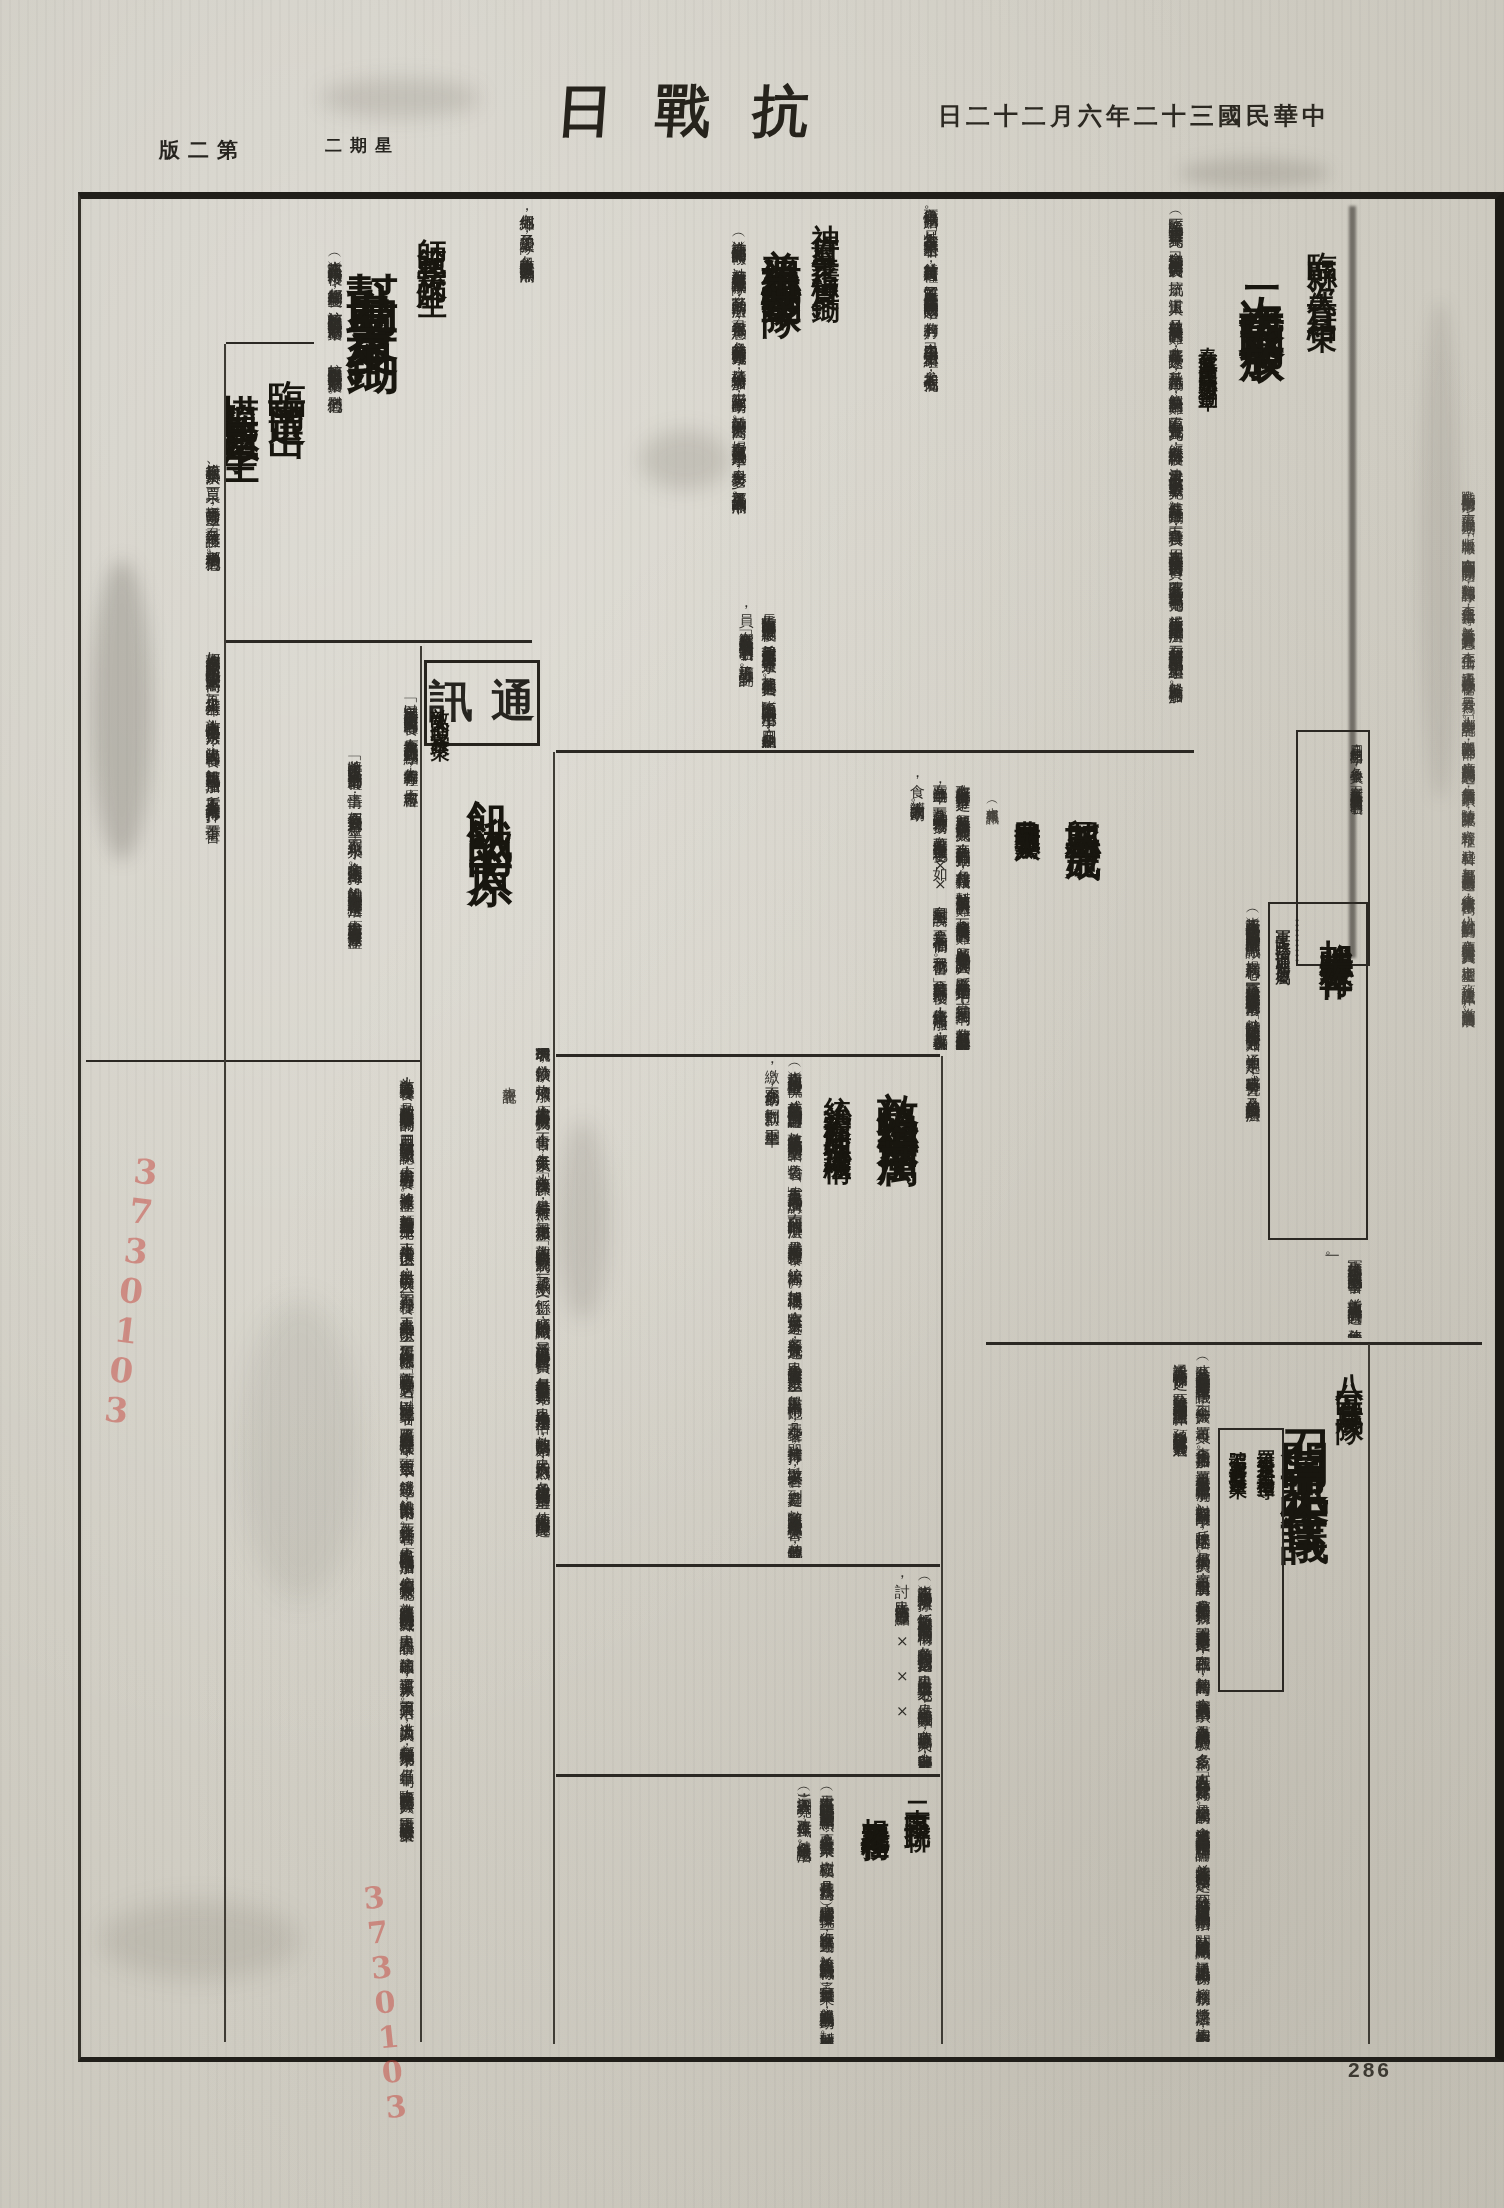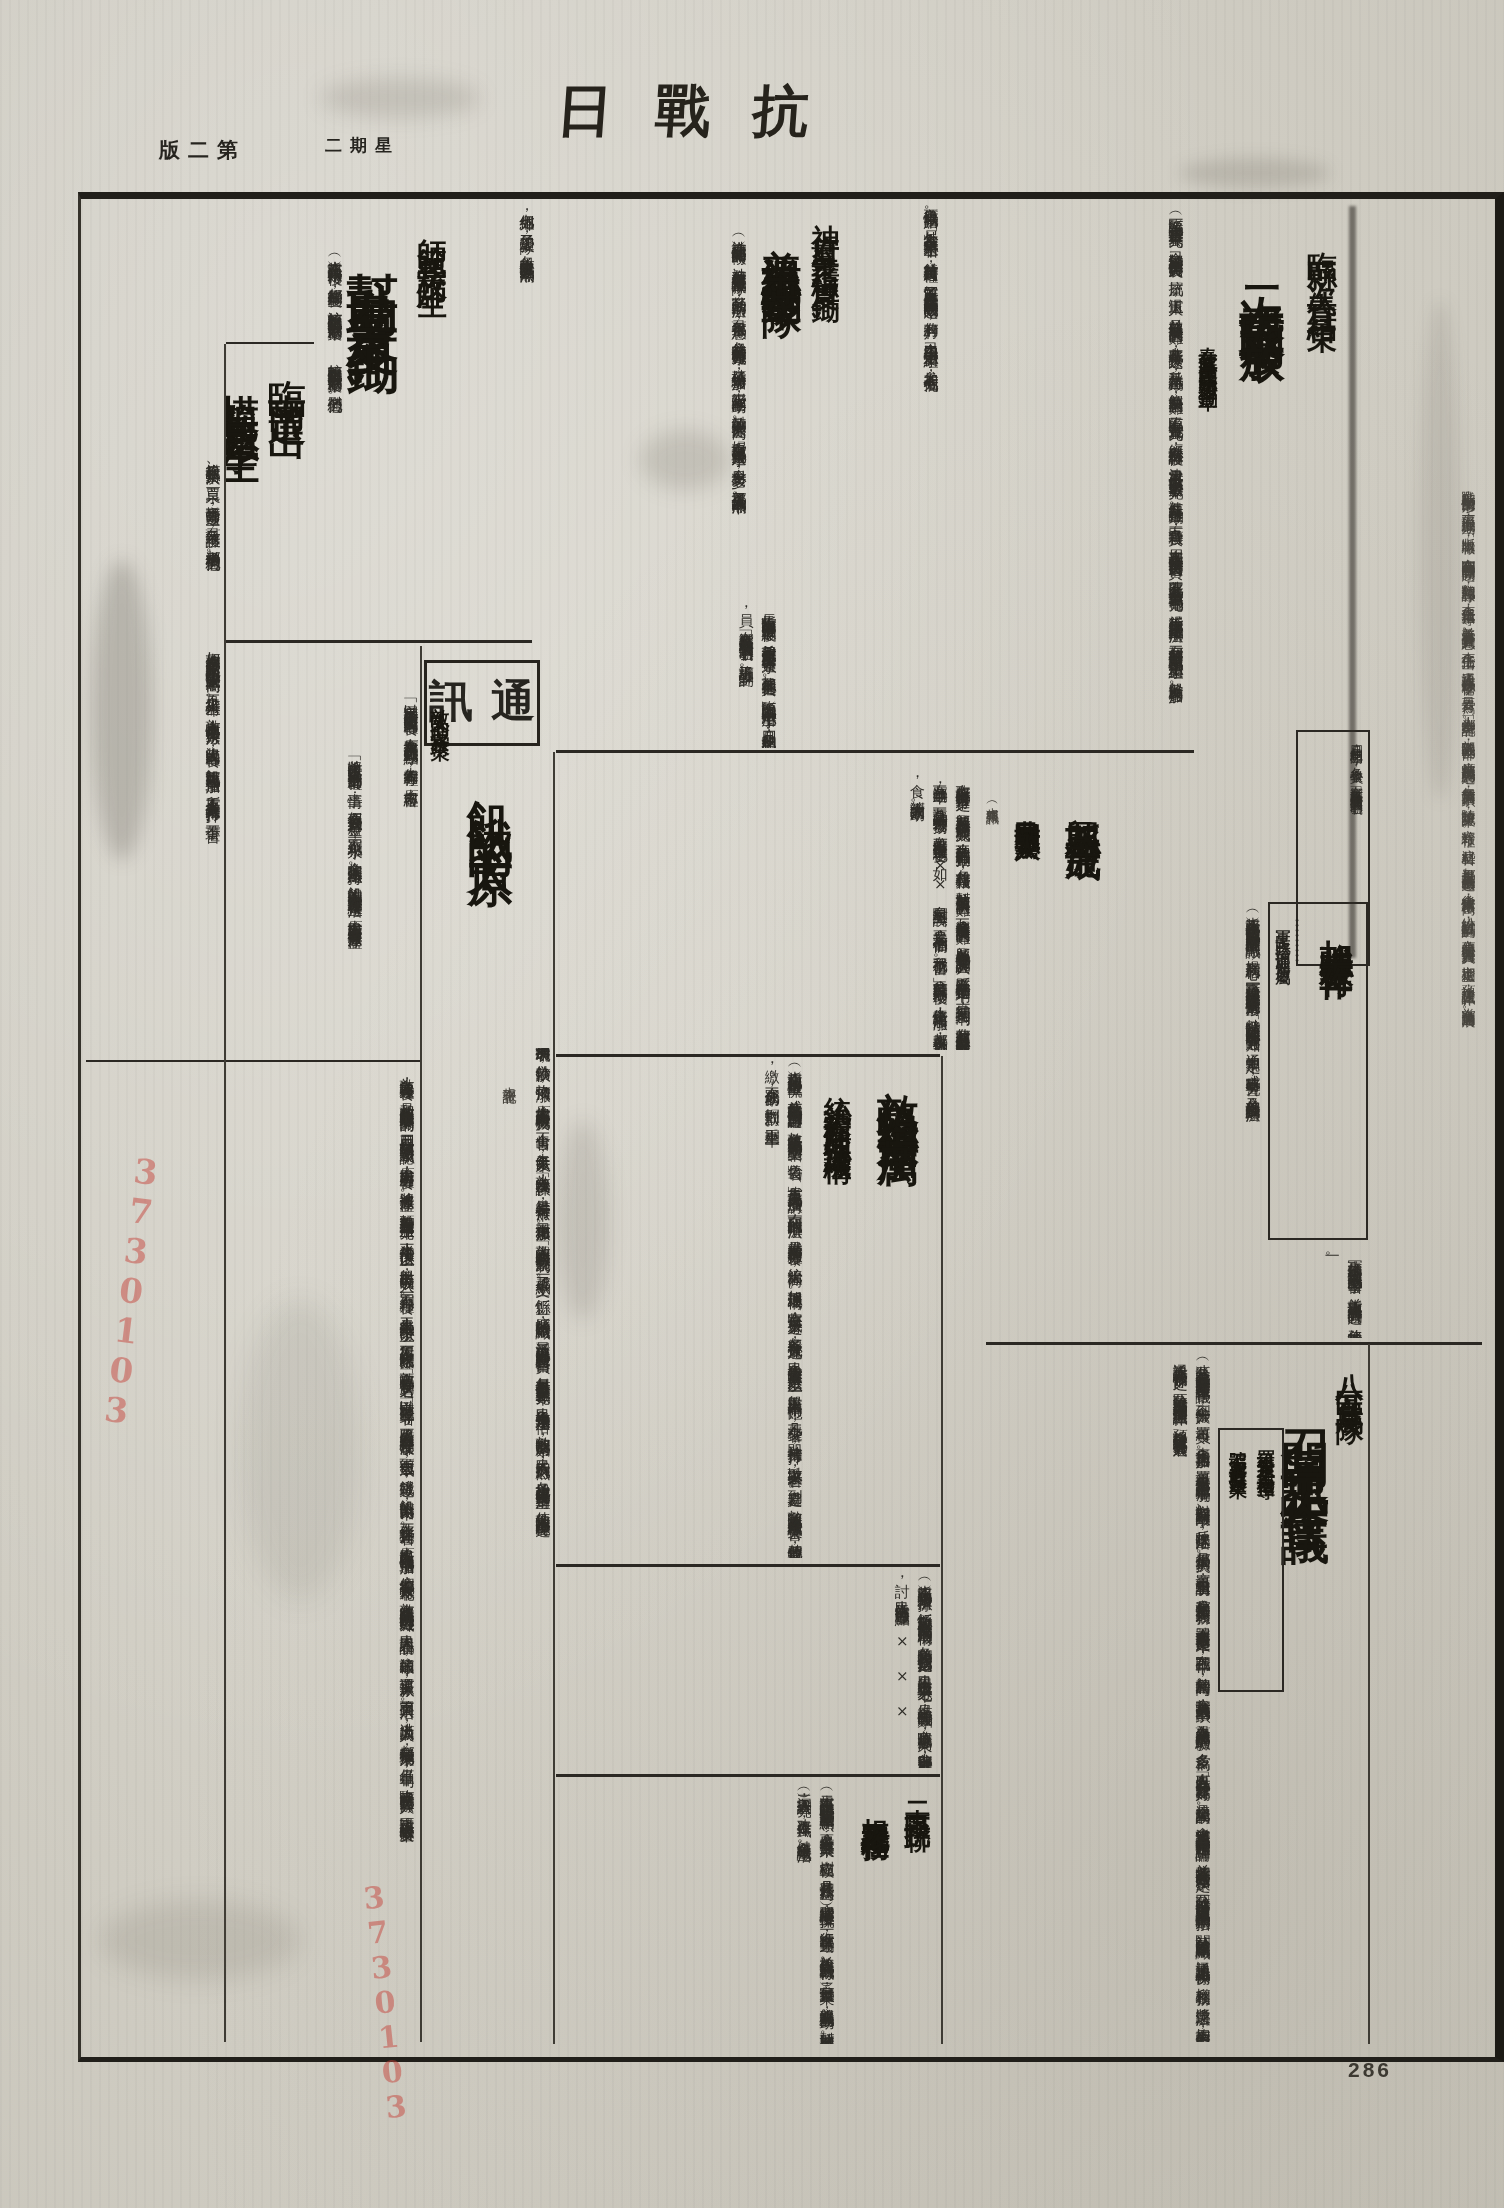--- a/index.html
+++ b/index.html
@@ -28,20 +28,21 @@
   .wm{position:absolute;color:rgba(196,62,54,0.48);font-weight:bold;pointer-events:none;}
   .emph{-webkit-text-emphasis:filled dot;text-emphasis:filled dot;}
   .num{font-family:Liberation Sans, sans-serif;}
 </style>
 </head>
 <body>
 
 <div class="page">
 
   <div class="blk rtl" style="left:520px;top:74px;width:330px;height:96px;font-size:56px;font-weight:bold;letter-spacing:42px;transform:skewX(-4deg);color:#26231c;">抗戰日報</div>
+  <div class="blk rtl" style="left:930px;top:100px;width:400px;height:36px;font-size:24px;font-weight:bold;letter-spacing:4px;color:#2c2922;">中華民國三十二年六月二十二日</div>
   <div class="blk rtl" style="left:126px;top:136px;width:120px;height:32px;font-size:21px;font-weight:bold;letter-spacing:8px;">第二版</div>
   <div class="blk rtl" style="left:280px;top:134px;width:120px;height:32px;font-size:17px;font-weight:bold;letter-spacing:8px;">星期二</div>
 
   <div class="frame"></div>
   <div class="fold" style="left:1349px;top:206px;width:7px;height:752px;"></div>
 
   <div class="blk v h" style="left:1300px;top:228px;width:42px;height:372px;font-size:30px;letter-spacing:10px;">臨縣一次青貸結束</div>
   <div class="blk v h" style="left:1230px;top:252px;width:64px;height:460px;font-size:46px;letter-spacing:7px;">二次青貸限期發放</div>
   <div class="blk v h" style="left:1190px;top:332px;width:32px;height:310px;font-size:19px;letter-spacing:4px;">春荒解決農民開始變工鋤草</div>
   <div class="blk v body" style="left:995px;top:206px;width:192px;height:556px;">（臨縣訊）第一次青苗貸款三十二萬元，已全部貸給積極生產的貧苦農民、抗屬、退伍軍人，並且部份解決了農民的困難。在此青黃不接之際，秋禾又急待鋤草，為解決羣衆困難，臨縣二次青貸九十三萬元，經縣府數次討論後，決定本月二十五日以前必須全數發放完畢，使羣衆及時進行鋤草。五區青貸款項，用在青黃不接時期解決貧苦農民借貸，此次五區共貸出一百三十九萬四千七百元，貸糧戶由大家決定變工鋤草辦法，有三個村莊的借戶組織了一百三十四個變工小組，一般貧民均有參加。</div>

